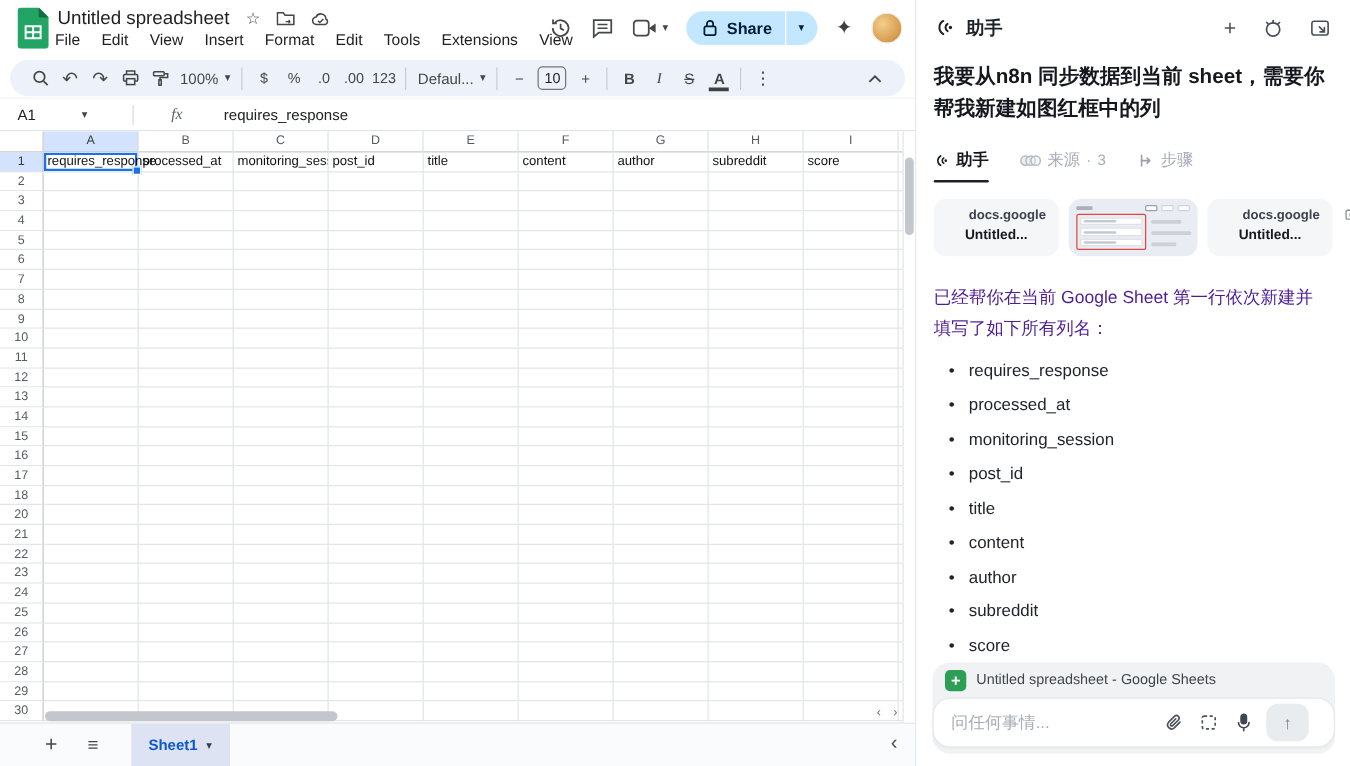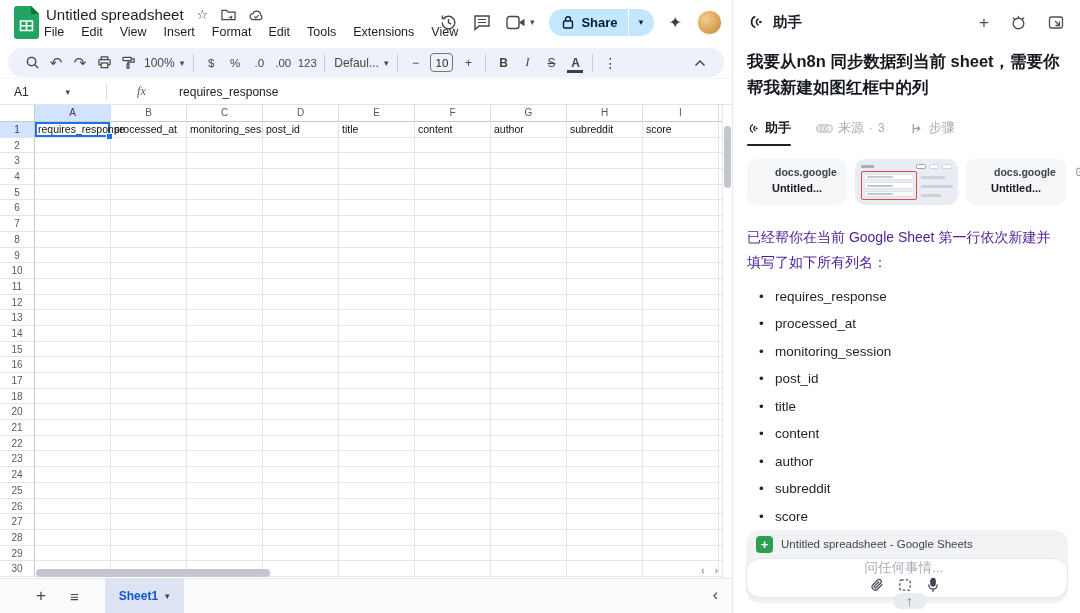--- a/index.html
+++ b/index.html
@@ -100,21 +100,21 @@
   .sb-answer { margin:20px 16px 0 14px; font-size:14px; line-height:1.8; color:#4c1d95; }
   .sb-bullets { margin:13px 0 0 26px; list-style:none; }
   .sb-bullets li { position:relative; padding-left:16px; margin-bottom:12.5px; font-size:13.5px; color:#20252c; }
   .sb-bullets li::before { content:'•'; position:absolute; left:0; top:0; color:#20252c; }
 
   .sb-bottom { position:absolute; left:13px; right:12px; bottom:10px; z-index:6; }
   .ctx-wrap { background:#f0f2f4; border-radius:14px; padding:0 0 5px 0; }
   .ctx-row { height:28px; display:flex; align-items:center; gap:8px; padding:0 10px; }
   .ctx-icon { width:17px; height:17px; border-radius:4px; background:#2f9e55; color:#fff; display:flex; align-items:center; justify-content:center; font-size:13px; font-weight:700; line-height:1; }
   .ctx-text { font-size:11.5px; color:#3f454d; }
-  .input-card { height:40px; background:#fff; border:1px solid #e6e8eb; border-radius:14px; display:flex; align-items:center; padding:0 20px 0 14px; box-shadow:0 1px 2px rgba(0,0,0,.03);flex-direction:column; }
+  .input-card { height:40px; background:#fff; border:1px solid #e6e8eb; border-radius:14px; display:flex; align-items:center; padding:0 20px 0 14px; box-shadow:0 1px 2px rgba(0,0,0,.03); }
   .placeholder { flex:1; color:#a7adb7; font-size:13.5px; }
   .in-icons { display:flex; align-items:center; gap:14px; color:#4a515b; }
   .send-btn { width:34px; height:30px; border-radius:9px; background:#e9ecef; display:flex; align-items:center; justify-content:center; color:#79818c; font-size:14px; margin-left:11px; }
   svg { display:block; }
 </style>
 </head>
 <body>
 
 <div class="app">
 

